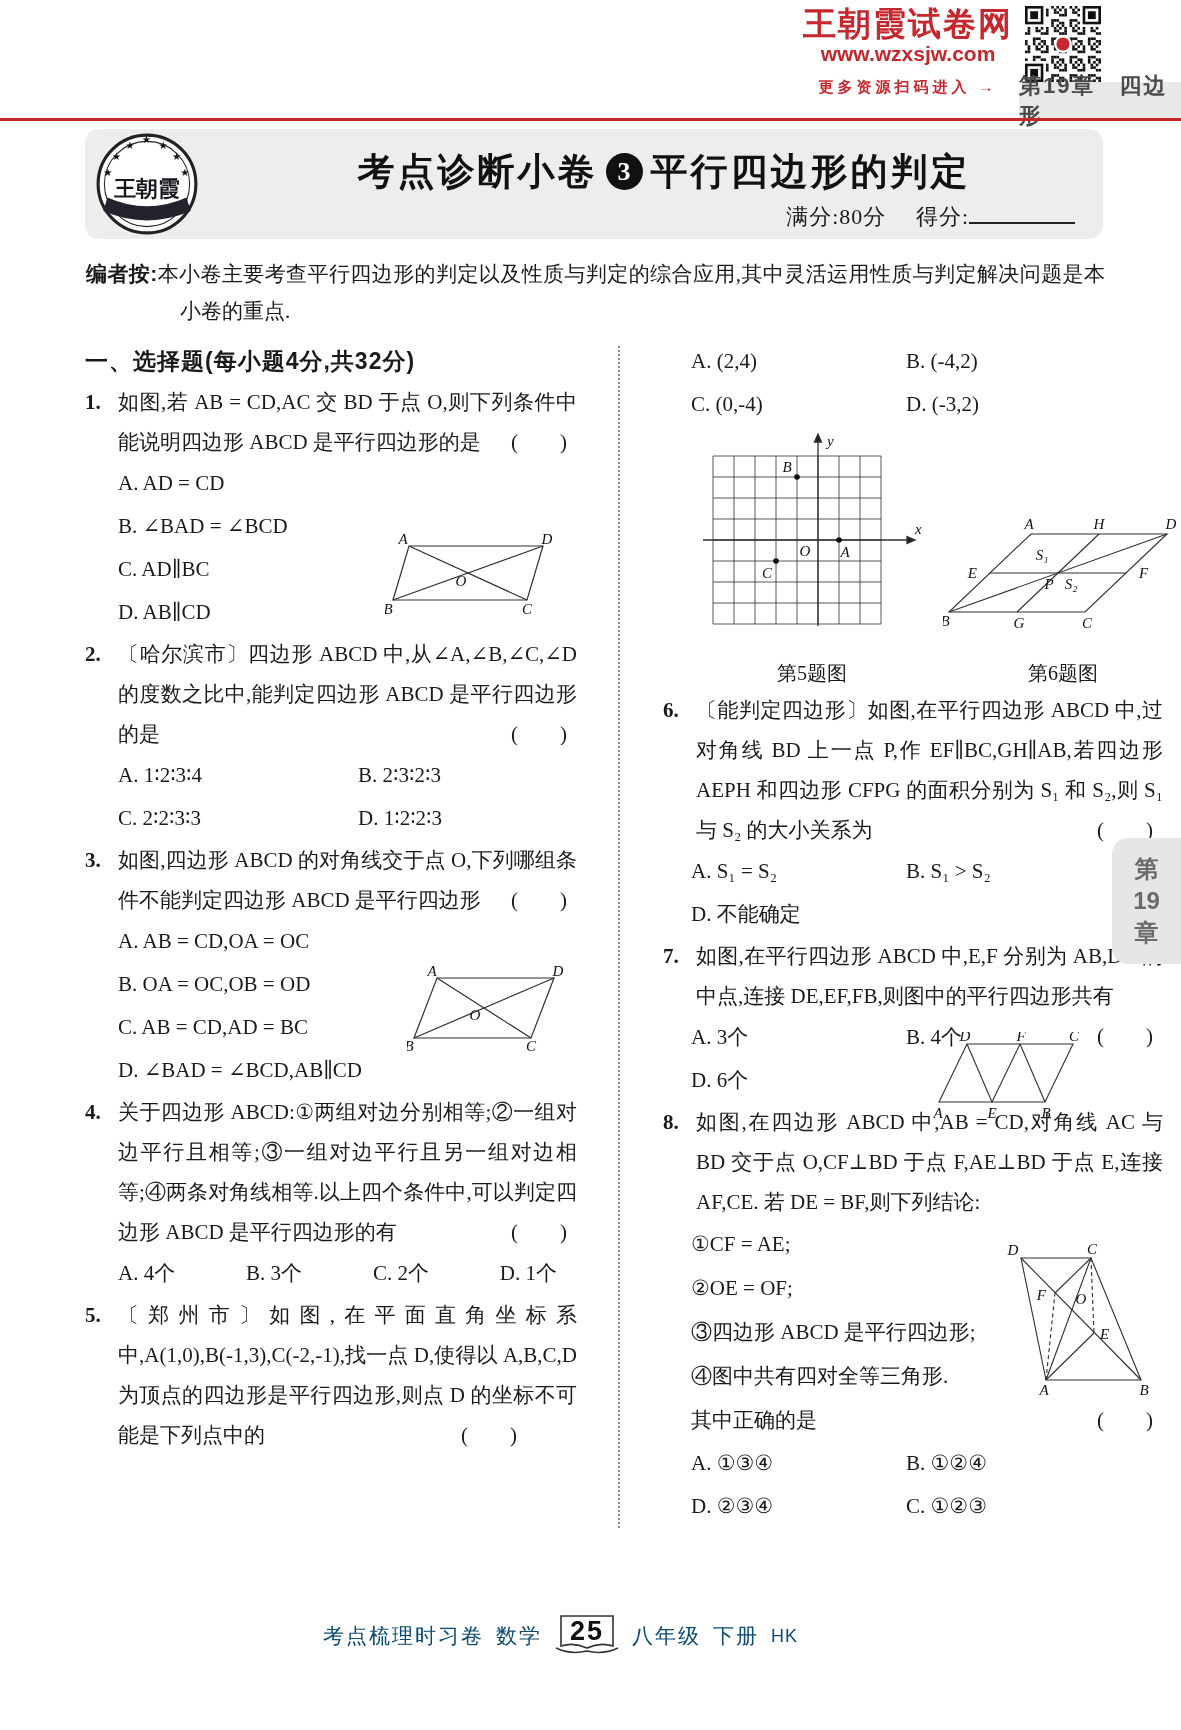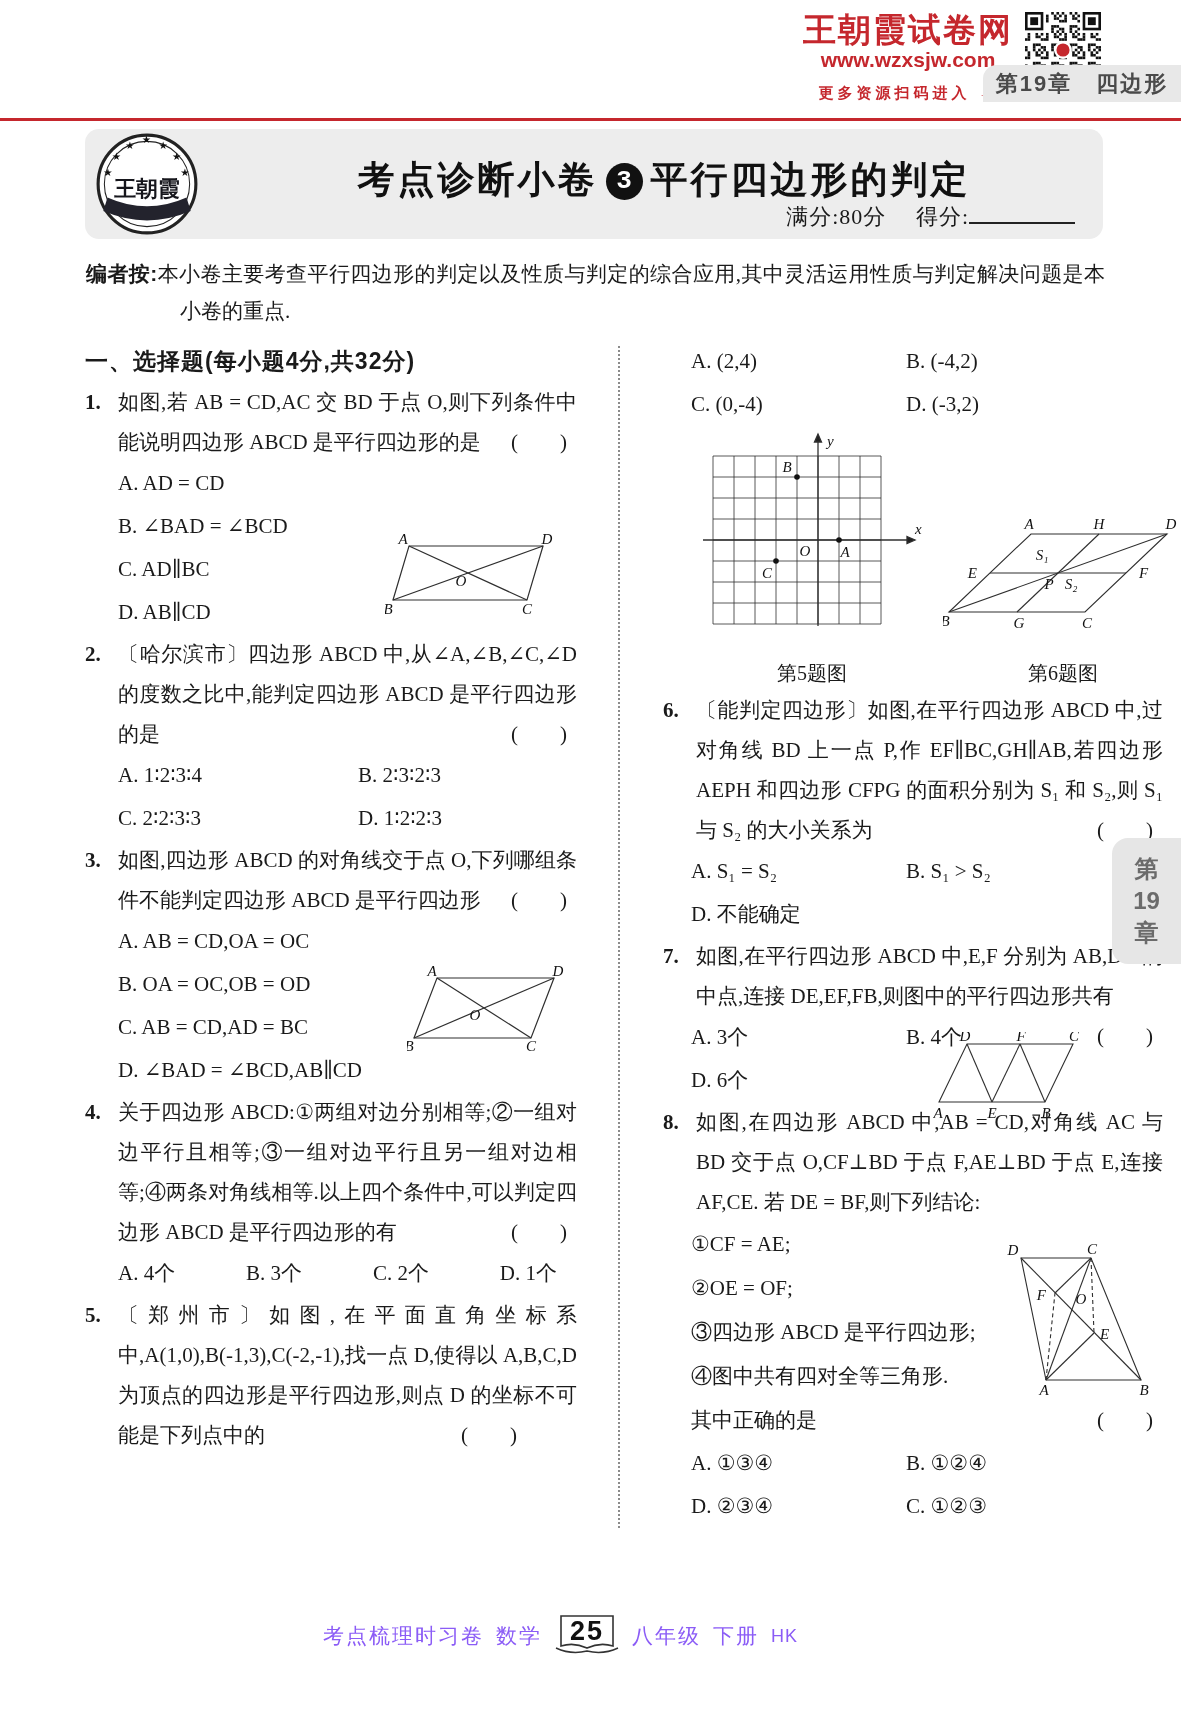--- a/index.html
+++ b/index.html
@@ -1,34 +1,34 @@
 <!DOCTYPE html>
 <html><head>
 <meta charset="utf-8">
 <style>
   html,body{margin:0;padding:0;background:#9a9a9a;}
   .page{position:relative;width:1181px;height:1730px;background:#ffffff;margin:0 auto;
         font-family:"Liberation Serif","DejaVu Serif",serif;color:#1a1a1a;overflow:hidden;}
   
   .top{position:relative;height:121px;}
-  .brand{position:absolute;top:12px;right:80px;display:flex;gap:12px;align-items:flex-start;}
+  .brand{position:absolute;top:6px;right:80px;display:flex;gap:12px;align-items:flex-start;}
   .brand-txt{text-align:center;color:#c5272d;}
   .logo-title{font-size:33px;font-weight:900;font-family:"Liberation Sans",sans-serif;letter-spacing:2px;line-height:36px;}
   .logo-url{font-size:21px;font-weight:700;font-family:"Liberation Sans",sans-serif;line-height:24px;}
   .logo-tag{font-size:15px;font-weight:700;letter-spacing:4px;margin-top:12px;font-family:"Liberation Sans",sans-serif;}
   .qr{width:76px;height:76px;}
-  .chapter-tab{position:absolute;right:0;bottom:19px;width:198px;height:37px;background:#e8e8e8;
+  .chapter-tab{position:absolute;right:0;bottom:2px;width:162px;height:37px;background:#e8e8e8;
        border-radius:14px 0 0 0;display:flex;align-items:center;justify-content:center;
        font-family:"Liberation Sans",sans-serif;font-size:22px;font-weight:700;color:#4a4a4a;letter-spacing:2px;}
   .red-rule{position:absolute;left:0;right:0;bottom:0;height:3px;background:#c5272d;}
   
   .title-band{position:relative;margin:8px 78px 0 85px;height:110px;background:#ededed;border-radius:14px;}
   .badge{position:absolute;left:10px;top:3px;width:104px;height:104px;}
-  .main-title{position:absolute;left:160px;right:20px;top:26px;text-align:center;
-       font-family:Liberation Mono, monospace;font-weight:900;font-size:37px;letter-spacing:3px;white-space:nowrap;color:#111;}
+  .main-title{position:absolute;left:160px;right:20px;top:18px;text-align:center;
+       font-family:Liberation Serif, serif;font-weight:900;font-size:37px;letter-spacing:3px;white-space:nowrap;color:#111;}
   .tnum{display:inline-block;width:37px;height:37px;background:#111;color:#fff;border-radius:50%;
        text-align:center;line-height:37px;font-size:26px;vertical-align:4px;margin:0 8px;letter-spacing:0;}
   .score-line{position:absolute;right:28px;bottom:7px;font-size:22px;letter-spacing:1px;font-family:Liberation Serif, serif;}
   .blank{display:inline-block;width:106px;height:6px;border-bottom:2px solid #222;}
   
   .editor{margin:16px 76px 0 86px;font-size:21px;line-height:37px;text-align:justify;padding-left:94px;text-indent:-94px;}
   .editor .lbl{font-weight:700;font-family:"Liberation Sans",sans-serif;}
   
   .content{display:flex;margin:10px 0 0 85px;gap:23px;}
   .colL{width:492px;}
@@ -52,21 +52,21 @@
   .figabs{position:absolute;}
   .fig1{right:22px;top:152px;}
   .fig3{right:12px;top:126px;}
   .fig7{right:70px;top:96px;}
   .fig8{right:6px;top:140px;}
   .figrow{display:flex;align-items:flex-end;gap:18px;margin:4px 0 2px 36px;}
   .figblock{display:flex;flex-direction:column;align-items:center;}
   .figcap{font-size:20px;line-height:30px;margin-top:20px;font-style:normal;}
   
   .footer{position:absolute;left:0;right:60px;top:1612px;display:flex;justify-content:center;align-items:center;gap:12px;
-       font-size:21px;color:#8b5cf6;letter-spacing:2px;}
+       font-size:21px;color:#0c4a6e;letter-spacing:2px;}
   .footer .hk{font-family:"Liberation Sans",sans-serif;font-size:18px;letter-spacing:1px;}
   .bookicon{position:relative;width:66px;height:48px;}
   .bookicon text{font-family:"Liberation Sans",sans-serif;font-weight:700;font-size:27px;fill:#111;}
   
   .side-tab{position:absolute;right:0;top:838px;width:69px;height:126px;background:#e6e6e6;border-radius:16px 0 0 16px;
        display:flex;flex-direction:column;align-items:center;justify-content:center;
        font-family:"Liberation Sans",sans-serif;font-weight:700;font-size:24px;color:#6b6b6b;line-height:32px;}
 </style>
 </head>
 <body>

